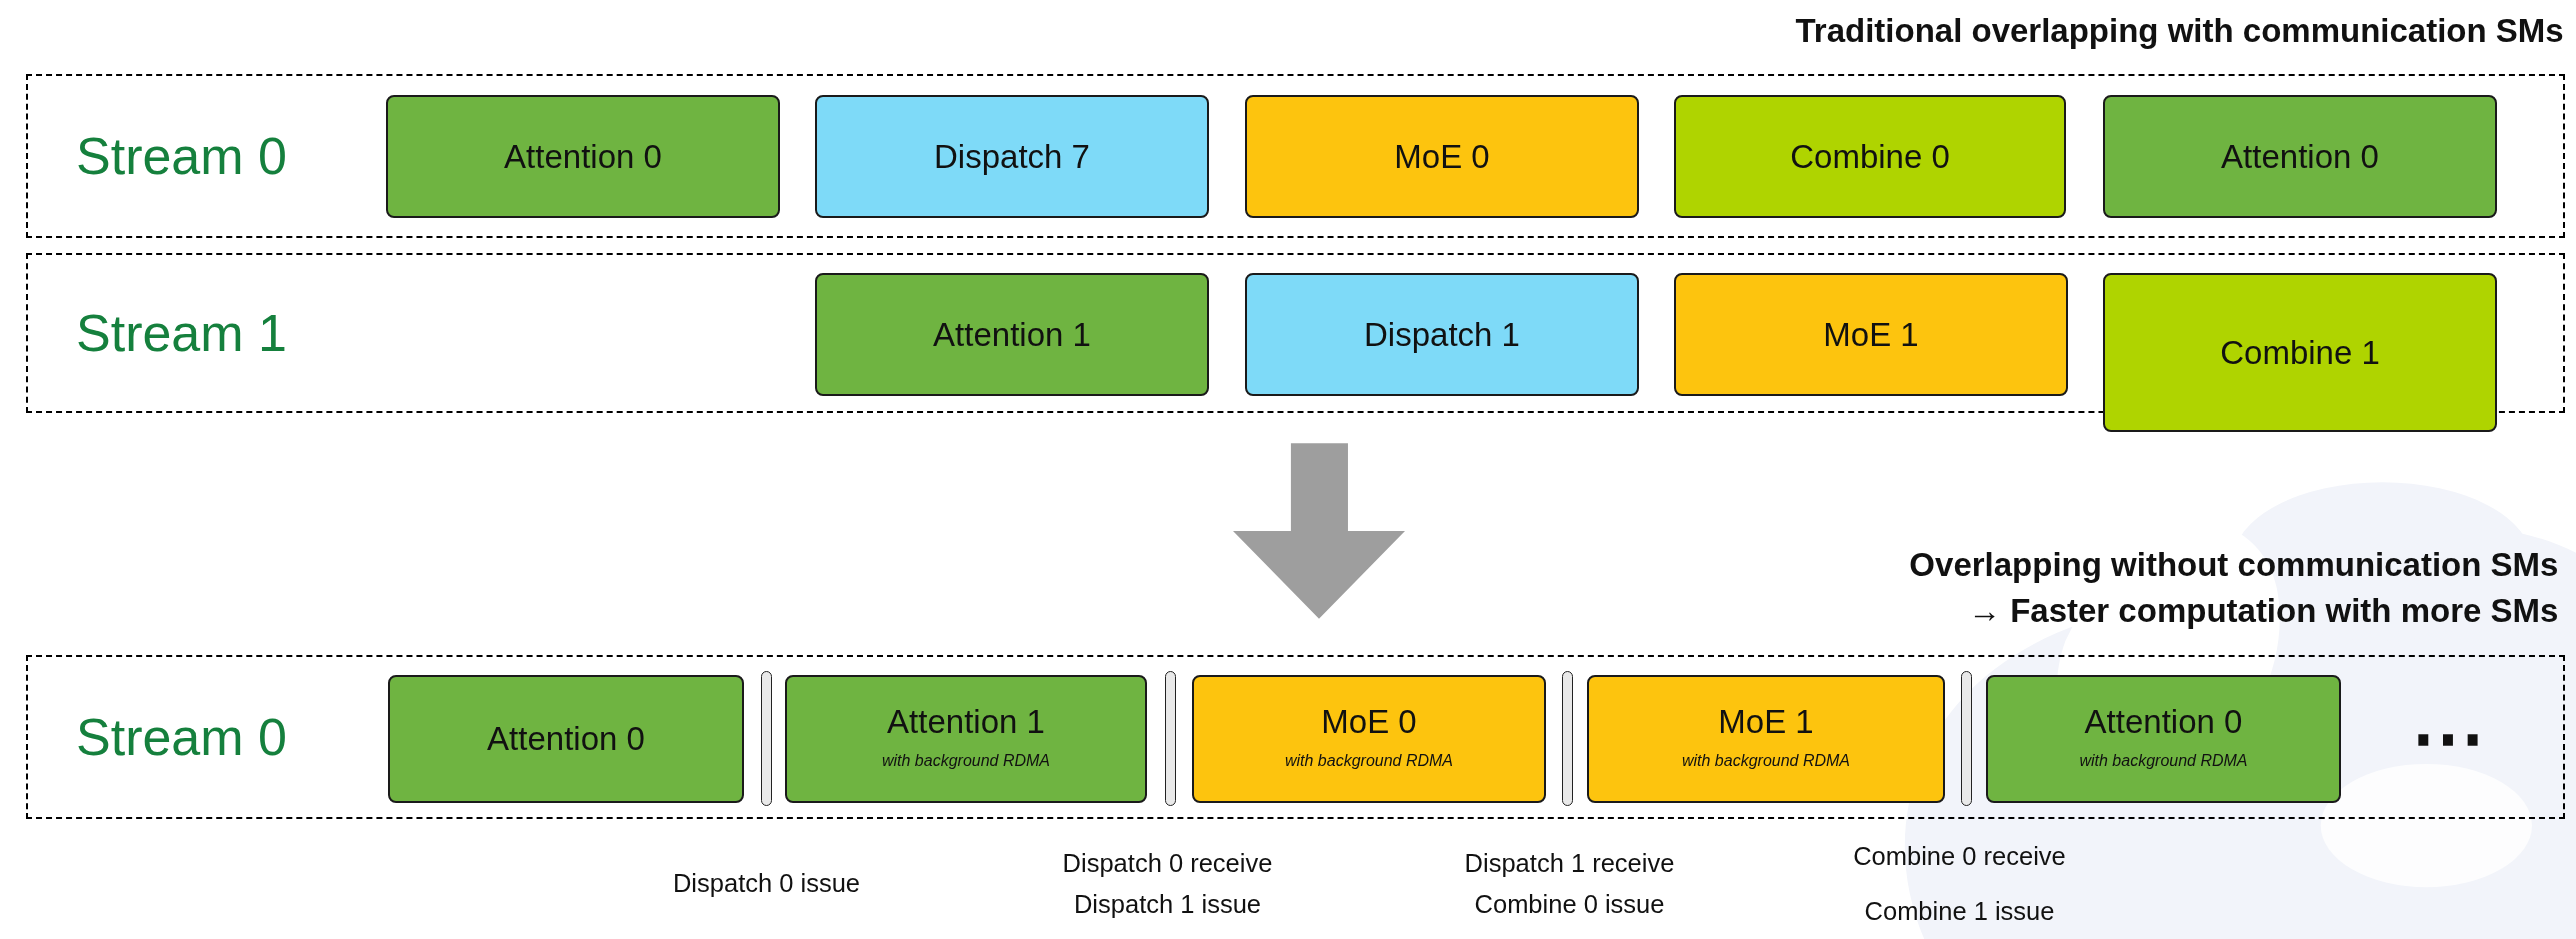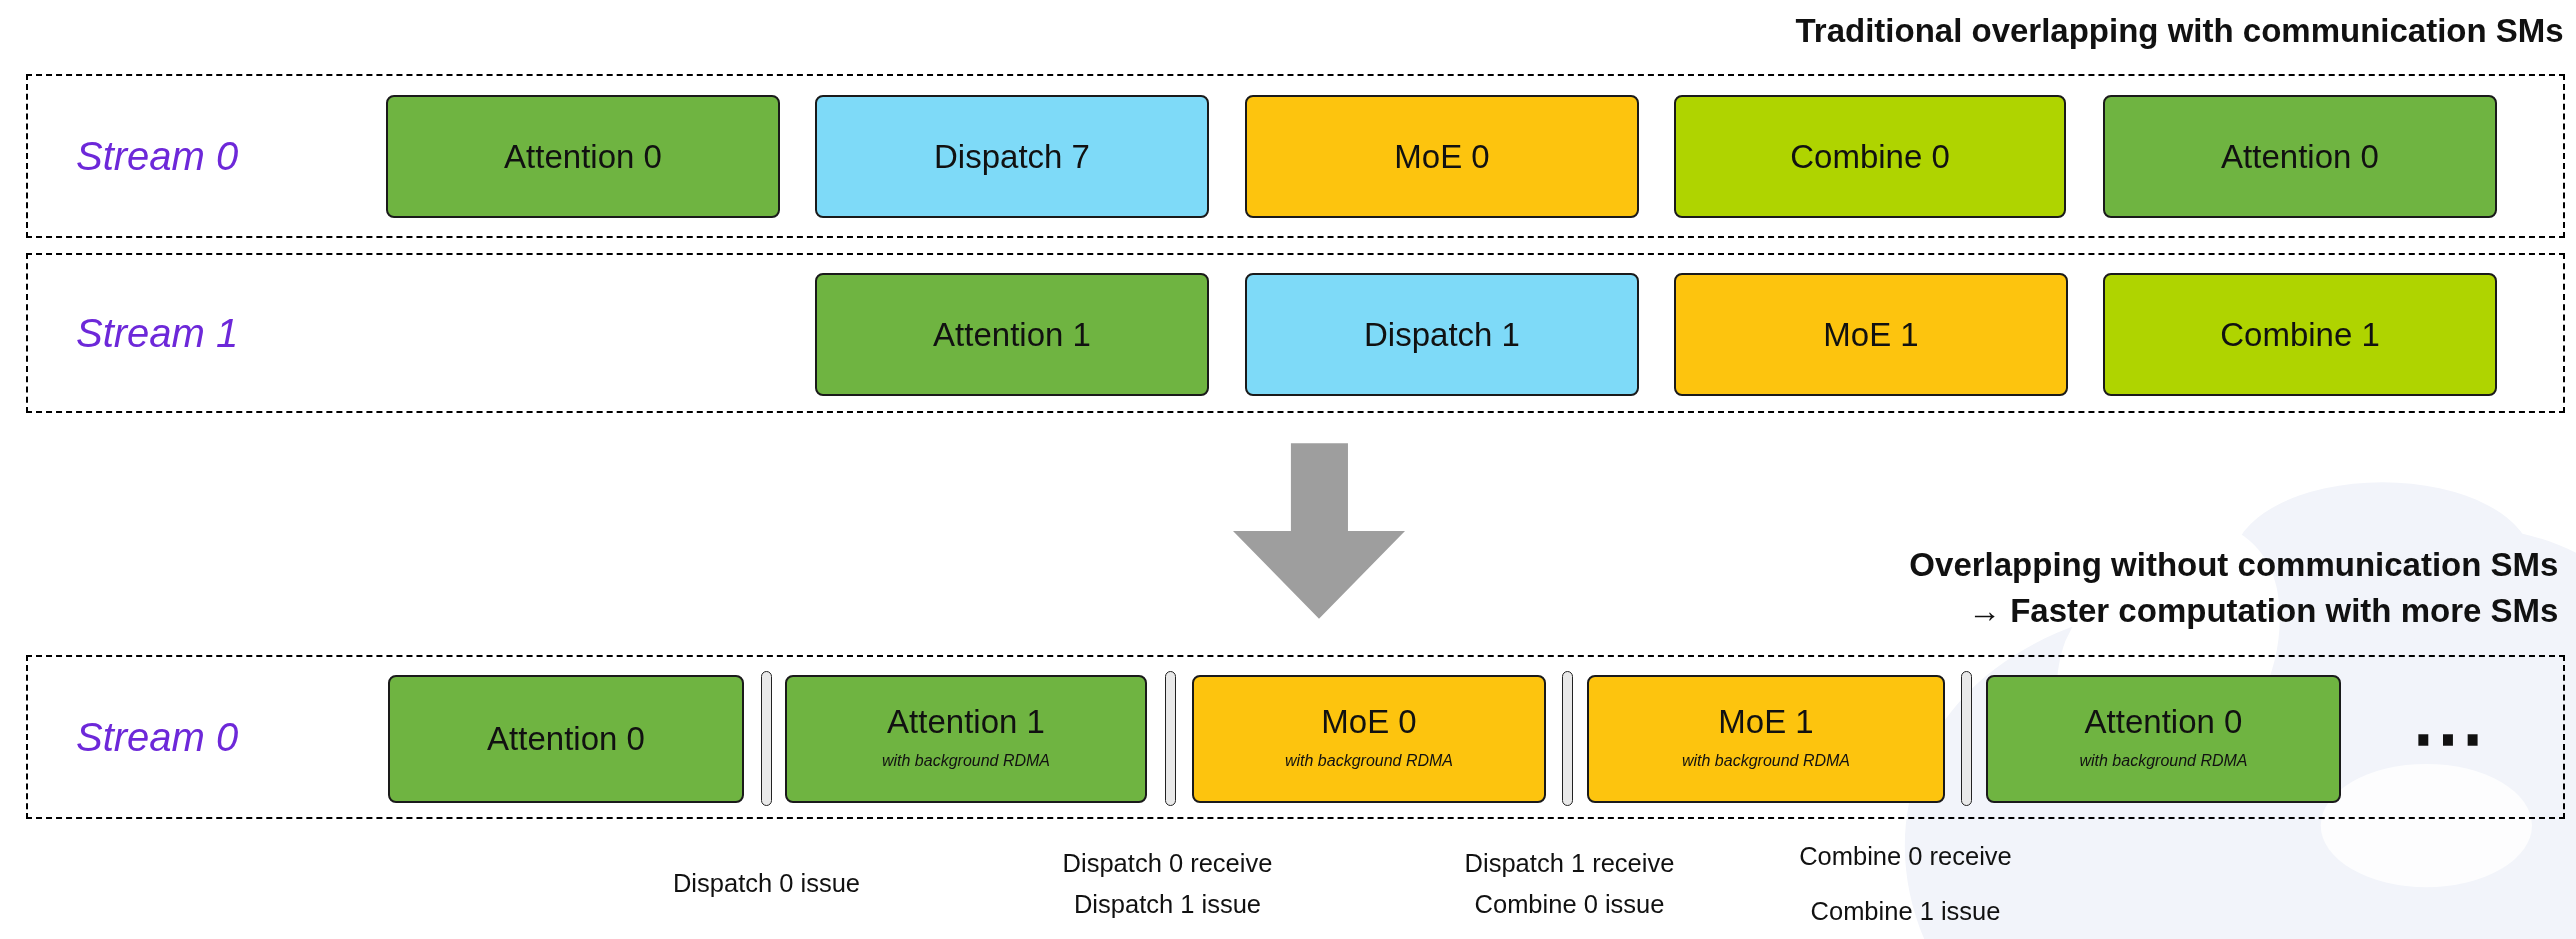--- a/index.html
+++ b/index.html
@@ -4,21 +4,21 @@
 <style>
   html,body{margin:0;padding:0;background:#fff;}
   body{font-family:"Liberation Sans",sans-serif;color:#111;}
   #canvas{position:relative;width:2576px;height:940px;background:#fff;overflow:hidden;}
 
   
   #watermark{position:absolute;right:0;bottom:0;z-index:0;pointer-events:none;}
 
   
   .row{position:absolute;left:26px;width:2539px;border:2.6px dashed #000;box-sizing:border-box;background:transparent;z-index:2;}
-  .stream-label{position:absolute;left:48px;top:0;bottom:0;display:flex;align-items:center;font-size:40px;color:#6d28d9;font-style:italic;}
+  .stream-label{position:absolute;left:48px;top:0;bottom:0;display:flex;align-items:center;font-size:52px;color:#15803d;}
 
   
   .block{position:absolute;border:2.6px solid var(--border,#1a1a1a);border-radius:8px;box-sizing:border-box;
          display:flex;flex-direction:column;align-items:center;justify-content:center;text-align:center;}
   .block .t{font-size:33px;line-height:37px;}
   .block .s{font-size:16px;line-height:28px;margin-top:7px;font-style:italic;}
   .attention{background:var(--attention,#6FB441);}
   .dispatch{background:var(--dispatch,#7EDAF8);}
   .moe{background:var(--moe,#FDC40E);}
   .combine{background:var(--combine,#AFD400);}
@@ -80,21 +80,21 @@
     <div class="stream-label">Stream 1</div>
     <div class="block attention" style="left:787px;top:17.6px;width:394px;height:123px;">
       <span class="t">Attention 1</span>
     </div>
     <div class="block dispatch" style="left:1217px;top:17.6px;width:394px;height:123px;">
       <span class="t">Dispatch 1</span>
     </div>
     <div class="block moe" style="left:1646px;top:17.6px;width:394px;height:123px;">
       <span class="t">MoE 1</span>
     </div>
-    <div class="block combine" style="left:2075px;top:17.6px;width:394px;height:123px;">
+    <div class="block combine" style="left:2075px;top:17.6px;width:394px;height:159px;">
       <span class="t">Combine 1</span>
     </div>
   </div>
 
   <svg id="arrow" width="172" height="176" viewBox="0 0 196 200">
     <polygon points="66,0 131,0 131,100 196,100 98,200 0,100 66,100" fill="var(--arrow,#9E9E9E)"></polygon>
   </svg>
 
   <div class="title" id="title-overlap">
     <div>Overlapping without communication SMs</div>
@@ -135,19 +135,19 @@
     <span>Dispatch 0 issue</span>
   </div>
   <div class="sync" style="left:965px;">
     <span>Dispatch 0 receive</span>
     <span>Dispatch 1 issue</span>
   </div>
   <div class="sync" style="left:1367px;">
     <span>Dispatch 1 receive</span>
     <span>Combine 0 issue</span>
   </div>
-  <div class="sync" style="left:1703px;gap:14px;">
+  <div class="sync" style="left:1757px;gap:14px;">
     <span>Combine 0 receive</span>
     <span>Combine 1 issue</span>
   </div>
 
 </div>
 
 
 </body></html>

